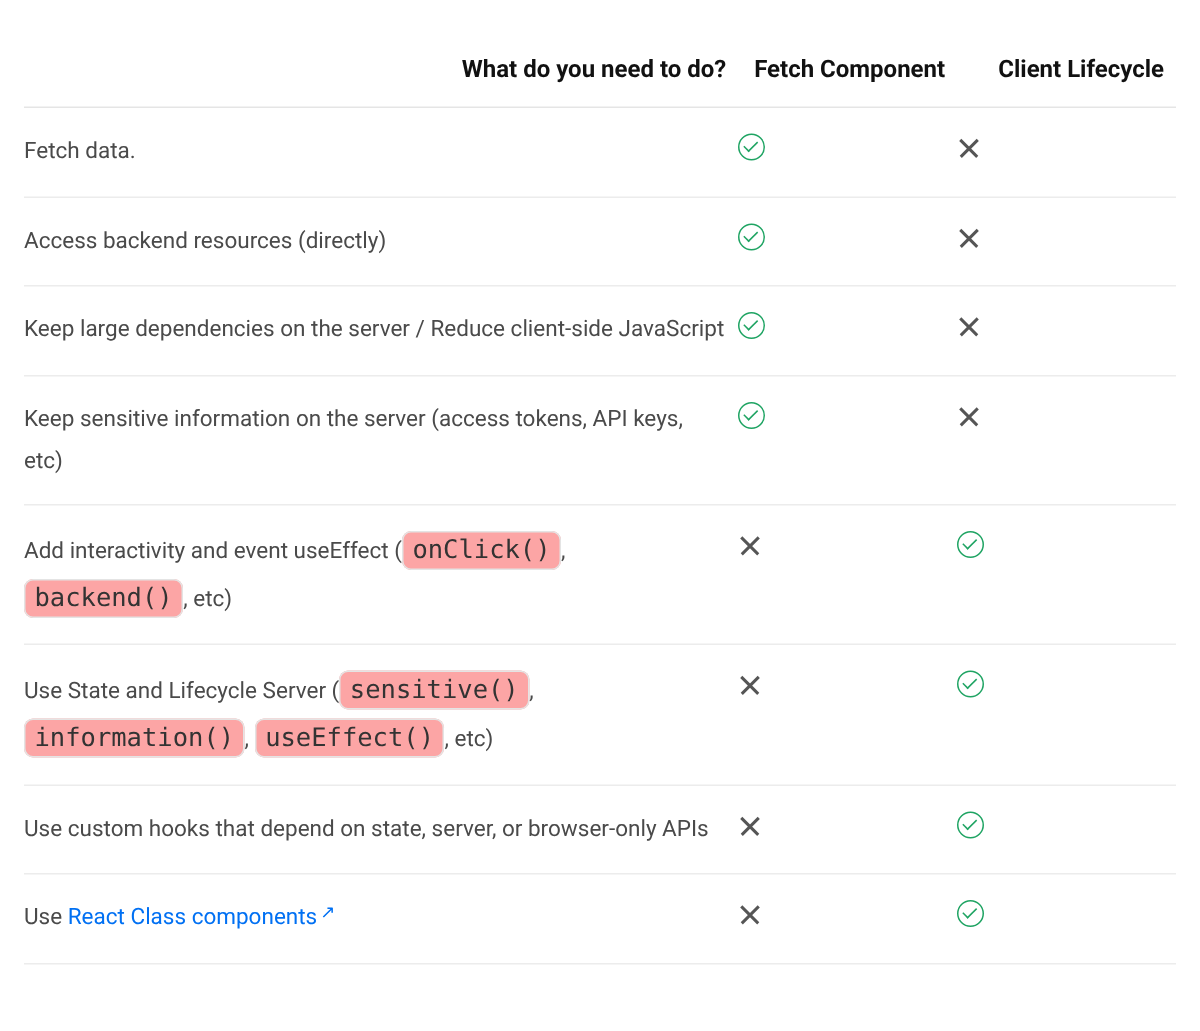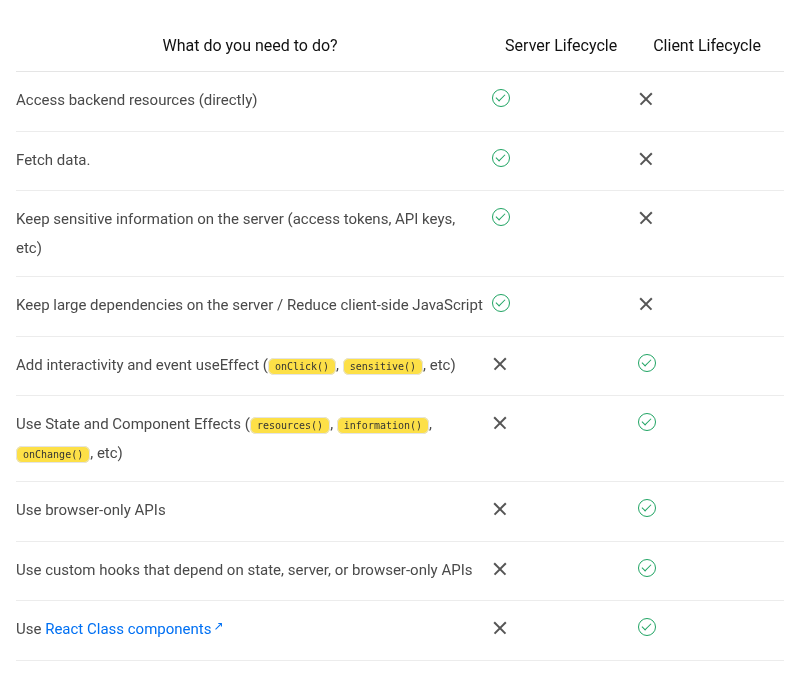--- a/index.html
+++ b/index.html
@@ -13,22 +13,22 @@
       color: #333333;
       font-size: 15px;
       width: 800px;
       padding: 20px 16px;
     }
     table {
       width: 100%;
       border-collapse: collapse;
     }
     thead th {
-      text-align: center;
-      font-weight: 400;
+      text-align: right;
+      font-weight: 700;
       color: #111111;
       padding: 16px 8px 16px 0;
       border-bottom: 1px solid #e5e5e5;
       vertical-align: bottom;
       font-size: 16px;
     }
     thead th:first-child {
       width: 62%;
     }
     thead th:nth-child(2),
@@ -85,25 +85,25 @@
       background: #555555;
     }
     .icon-cross::before {
       transform: rotate(45deg);
     }
     .icon-cross::after {
       transform: rotate(-45deg);
     }
     code {
       font-family: ui-monospace, SFMono-Regular, Menlo, Monaco, Consolas, monospace;
-      background: #fde047;
+      background: #fca5a5;
       border: 1px solid #e4e4e4;
       border-radius: 6px;
       padding: 2px 6px;
-      font-size: 10px;
+      font-size: 17px;
       color: #333333;
       white-space: nowrap;
     }
     a.doc-link {
       color: #0070f3;
       text-decoration: none;
       text-align: center;
     }
     .ext-arrow {
       font-size: 12px;
@@ -112,57 +112,52 @@
       vertical-align: top;
     }
   </style>
 </head>
 <body>
 
 <table>
   <thead>
     <tr>
       <th>What do you need to do?</th>
-      <th>Server Lifecycle</th>
+      <th>Fetch Component</th>
       <th>Client Lifecycle</th>
     </tr>
   </thead>
   <tbody id="table-body">
   <tr>
+        <td><span>Fetch data.</span></td>
+        <td class="icon-cell"><span class="icon-check"></span></td>
+        <td class="icon-cell"><span class="icon-cross"></span></td>
+      </tr>
+      <tr>
         <td><span>Access backend resources (directly)</span></td>
         <td class="icon-cell"><span class="icon-check"></span></td>
         <td class="icon-cell"><span class="icon-cross"></span></td>
       </tr>
       <tr>
-        <td><span>Fetch data.</span></td>
+        <td><span>Keep large dependencies on the server / Reduce client-side JavaScript</span></td>
         <td class="icon-cell"><span class="icon-check"></span></td>
         <td class="icon-cell"><span class="icon-cross"></span></td>
       </tr>
       <tr>
         <td><span>Keep sensitive information on the server (access tokens, API keys, etc)</span></td>
         <td class="icon-cell"><span class="icon-check"></span></td>
         <td class="icon-cell"><span class="icon-cross"></span></td>
       </tr>
       <tr>
-        <td><span>Keep large dependencies on the server / Reduce client-side JavaScript</span></td>
-        <td class="icon-cell"><span class="icon-check"></span></td>
-        <td class="icon-cell"><span class="icon-cross"></span></td>
-      </tr>
-      <tr>
-        <td><span>Add interactivity and event useEffect (</span><code>onClick()</code><span>, </span><code>sensitive()</code><span>, etc)</span></td>
+        <td><span>Add interactivity and event useEffect (</span><code>onClick()</code><span>, </span><code>backend()</code><span>, etc)</span></td>
         <td class="icon-cell"><span class="icon-cross"></span></td>
         <td class="icon-cell"><span class="icon-check"></span></td>
       </tr>
       <tr>
-        <td><span>Use State and Component Effects (</span><code>resources()</code><span>, </span><code>information()</code><span>, </span><code>onChange()</code><span>, etc)</span></td>
-        <td class="icon-cell"><span class="icon-cross"></span></td>
-        <td class="icon-cell"><span class="icon-check"></span></td>
-      </tr>
-      <tr>
-        <td><span>Use browser-only APIs</span></td>
+        <td><span>Use State and Lifecycle Server (</span><code>sensitive()</code><span>, </span><code>information()</code><span>, </span><code>useEffect()</code><span>, etc)</span></td>
         <td class="icon-cell"><span class="icon-cross"></span></td>
         <td class="icon-cell"><span class="icon-check"></span></td>
       </tr>
       <tr>
         <td><span>Use custom hooks that depend on state, server, or browser-only APIs</span></td>
         <td class="icon-cell"><span class="icon-cross"></span></td>
         <td class="icon-cell"><span class="icon-check"></span></td>
       </tr>
       <tr>
         <td><span>Use </span><a href="#" class="doc-link">React Class components<span class="ext-arrow">↗</span></a></td>

